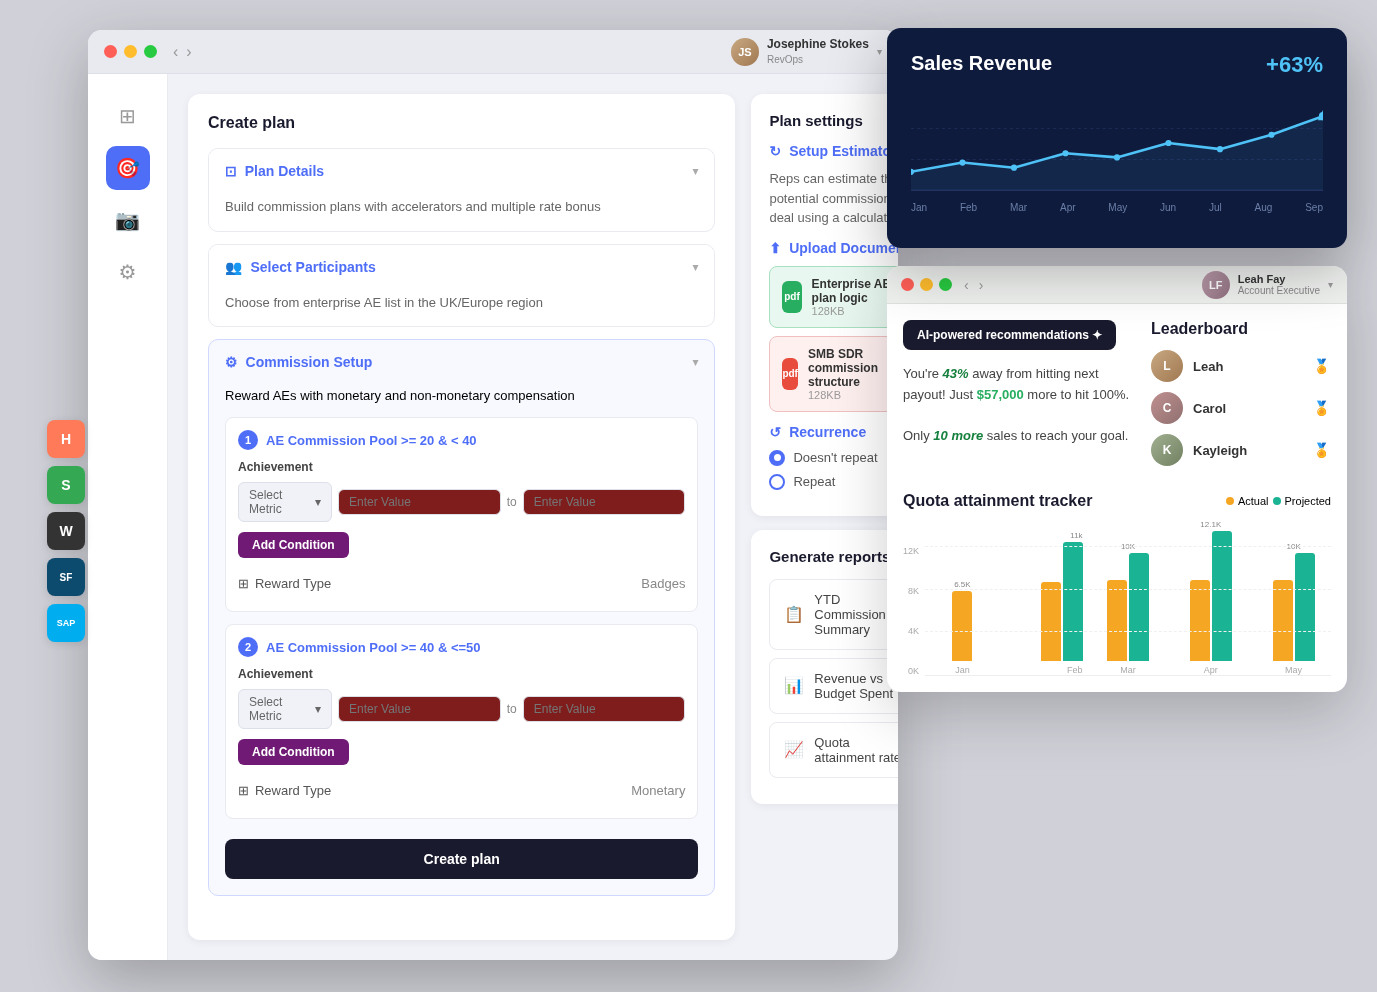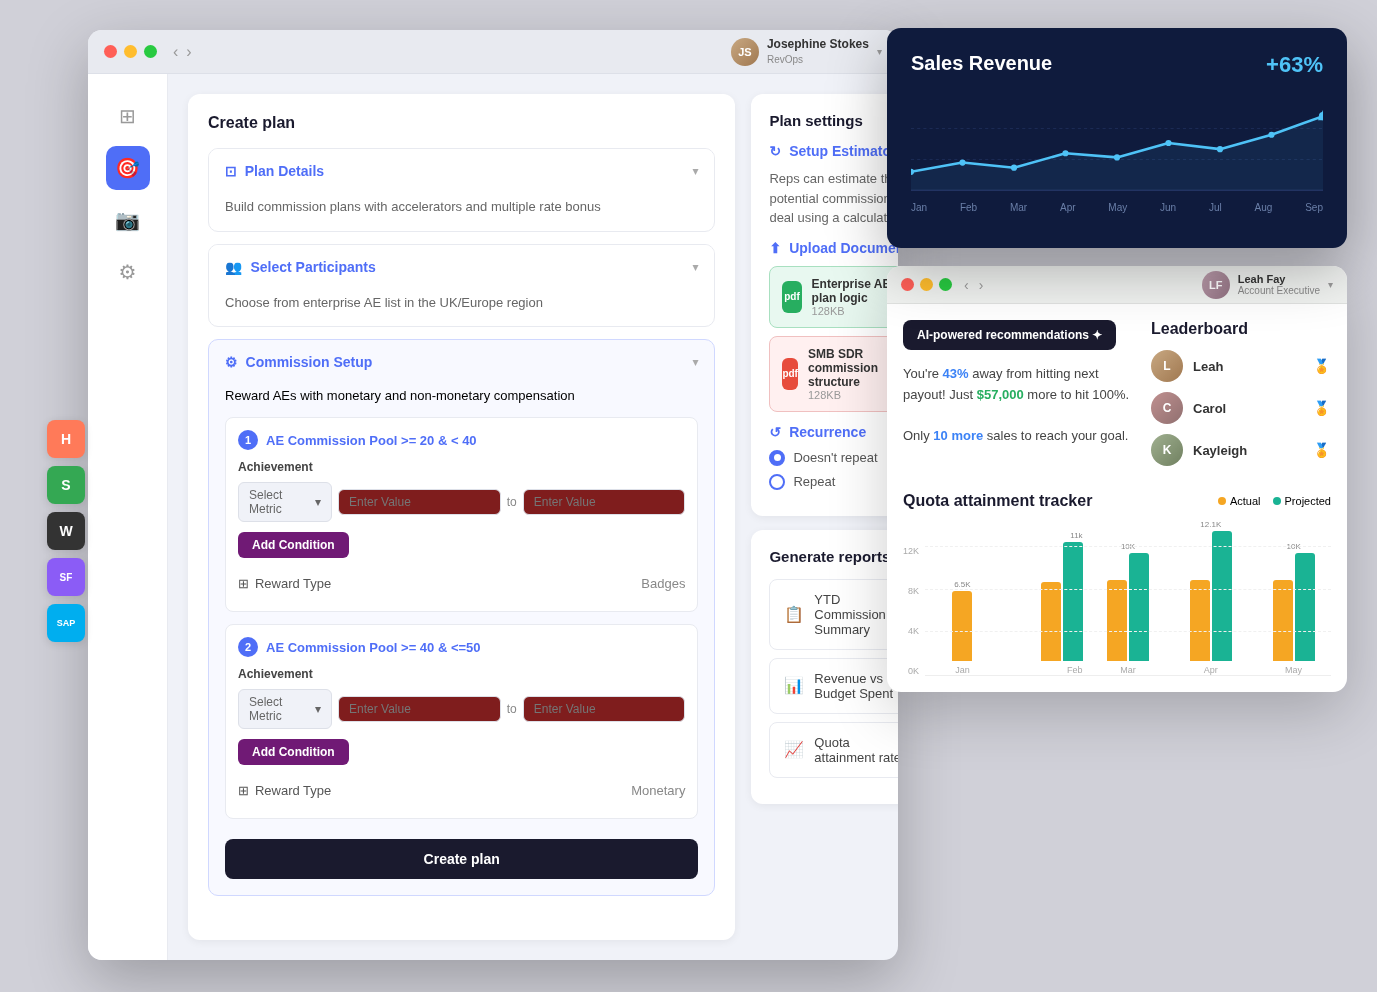--- a/index.html
+++ b/index.html
@@ -536,21 +536,21 @@
       gap: 6px;
       margin-bottom: 14px;
     }
 
     .ai-text {
       font-size: 13px;
       color: #444;
       line-height: 1.6;
     }
 
-    .ai-highlight { color: #3b82f6; font-weight: 600; }
+    .ai-highlight { color: #15803d; font-weight: 600; font-style: italic; }
     .ai-highlight-green { color: #27ae60; font-weight: 600; }
 
     .leaderboard {
       width: 180px;
     }
 
     .leaderboard-title {
       font-size: 16px;
       font-weight: 700;
       color: #1a1a2e;
@@ -596,21 +596,21 @@
     }
 
     .quota-title {
       font-size: 16px;
       font-weight: 700;
       color: #1a1a2e;
     }
 
     .quota-legend {
       display: flex;
-      gap: 12px;
+      gap: 4px;
       font-size: 11px;
     }
 
     .legend-dot {
       width: 8px; height: 8px;
       border-radius: 50%;
       display: inline-block;
       margin-right: 4px;
     }
 
@@ -866,21 +866,21 @@
         </div>
 
       </div>
     </div>
   </div>
 
   <div class="apps-rail" style="position:absolute;left:42px;top:420px;">
     <div class="app-icon" style="background:#ff7a59;color:white;">H</div>
     <div class="app-icon" style="background:#34a853;color:white;">S</div>
     <div class="app-icon" style="background:#333;color:white;">W</div>
-    <div class="app-icon" style="background:#8b5cf6;color:white;font-size:10px;">SF</div>
+    <div class="app-icon" style="background:#0c4a6e;color:white;font-size:10px;">SF</div>
     <div class="app-icon" style="background:#00aeef;color:white;font-size:9px;">SAP</div>
   </div>
 
   <div style="position:absolute;right:30px;top:28px;width:460px;display:flex;flex-direction:column;gap:18px;">
 
     <div class="sales-chart">
       <div class="sales-chart-header">
         <div class="sales-title">Sales Revenue</div>
         <div class="sales-percent">+63%</div>
       </div>

